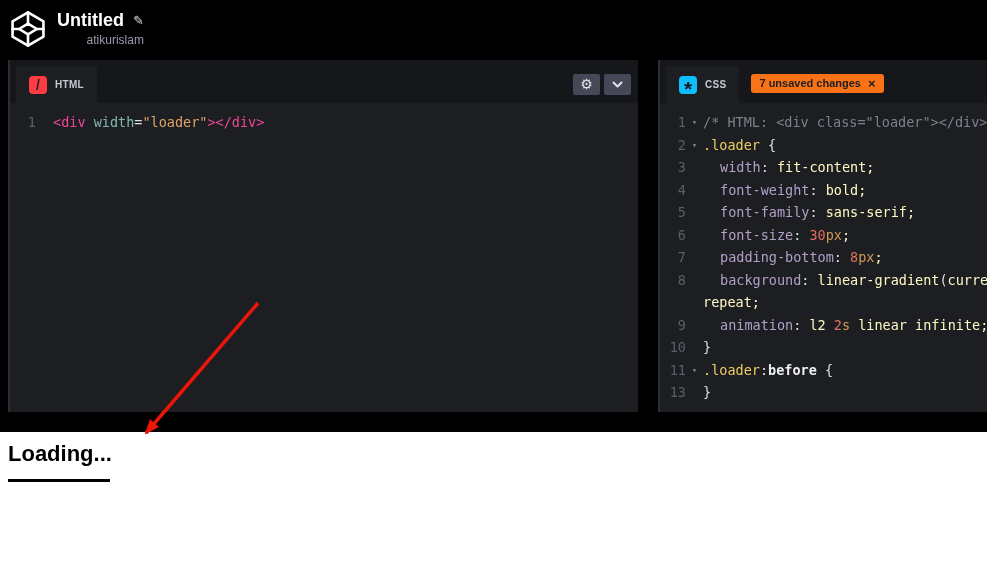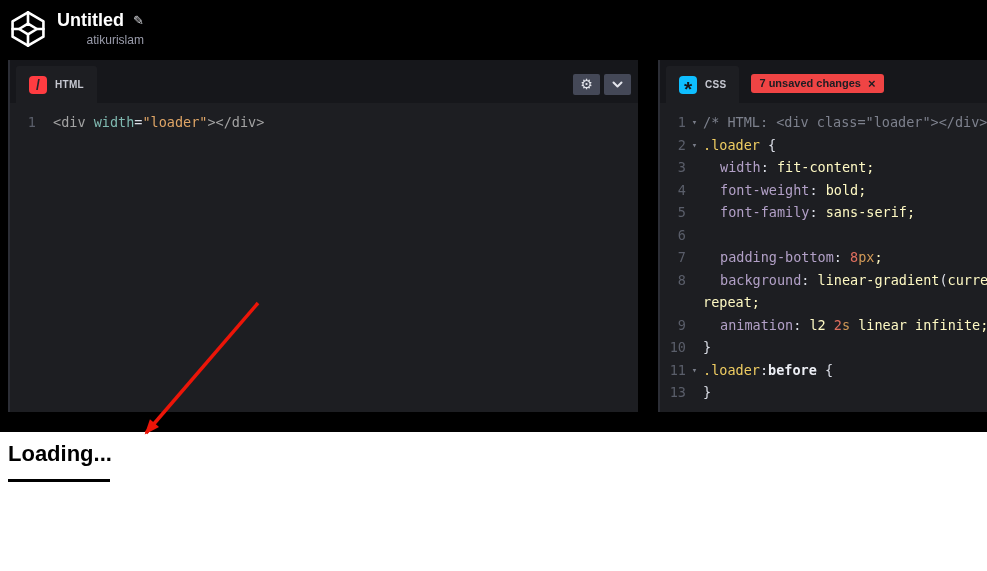--- a/index.html
+++ b/index.html
@@ -28,21 +28,21 @@
          display:flex; align-items:center; gap:8px; padding:0 13px; cursor:pointer; }
   .lang-icon { width:18px; height:18px; border-radius:4px; display:flex;
                align-items:center; justify-content:center; overflow:hidden; flex:none; }
   .icon-html { background:#ff3c41; }
   .icon-css  { background:#0ebeff; }
   .icon-html .sym { color:#22242c; font-weight:bold; font-size:14px; line-height:18px; }
   .icon-css  .sym { color:#16171b; font-weight:bold; font-size:21px; line-height:18px;
                     position:relative; top:4px; }
   .tab-label { color:#c6c8d1; font-weight:bold; font-size:10px; letter-spacing:.3px; }
 
-  .badge { align-self:center; margin-left:12px; margin-top:3px; background:#ef4444; color:#1c1d22;
+  .badge { align-self:center; margin-left:12px; margin-top:3px; background:#f97316; color:#1c1d22;
            font-size:11px; font-weight:bold; height:19px; padding:0 8px; border-radius:3px;
            display:flex; align-items:center; gap:7px; cursor:pointer; white-space:nowrap; }
   .badge-close { font-size:13px; font-weight:bold; line-height:11px; }
 
   .panel-btns { margin-left:auto; align-self:center; margin-top:5px; display:flex;
                 gap:4px; padding-right:7px; }
   .pbtn { width:27px; height:21px; background:#444857; border-radius:2px; border:none;
           display:flex; align-items:center; justify-content:center; cursor:pointer;
           color:#e3e5ec; }
   .pbtn .g { font-size:14px; line-height:14px; }
@@ -50,21 +50,21 @@
   
   .code-area { position:absolute; left:0; right:0; top:43px; bottom:0; overflow:hidden;
                padding-top:8px; font-family:"DejaVu Sans Mono","Liberation Mono",monospace;
                font-size:13.5px; line-height:22.5px; cursor:text; }
   .code-row { display:flex; white-space:pre; height:22.5px; }
   .gutter-num { width:26px; text-align:right; color:#5a5e6a; flex:none; }
   .fold { width:17px; text-align:center; color:#787c88; font-size:9px; flex:none; cursor:pointer; }
   .ct { flex:none; color:#dcdfe8; }
   .ind1 { padding-left:17px; }
 
-  .tk-tag      { color:#a3a3a3; }
+  .tk-tag      { color:#ec4899; }
   .tk-attr     { color:#7fb8b0; }
   .tk-attrstr  { color:#dfa566; }
   .tk-punct    { color:#dcdfe8; }
   .tk-comment  { color:#7d818d; }
   .tk-selector { color:#efcd62; }
   .tk-property { color:#b2a0c7;margin-top:48px; }
   .tk-value    { color:#fef9c3; }
   .tk-number   { color:#df6e5e; }
   .tk-unit     { color:#d29a57; }
   .tk-string   { color:#a5bd68; }
@@ -139,21 +139,21 @@
         <span>7 unsaved changes</span>
         <span class="badge-close">×</span>
       </div>
     </div>
     <div class="code-area" id="css-code">
         <div class="code-row"><span class="gutter-num">1</span><span class="fold">▾</span><span class="ct"><span class="tk-comment">/* HTML: &lt;div class="loader"&gt;&lt;/div&gt;</span></span></div>
         <div class="code-row"><span class="gutter-num">2</span><span class="fold">▾</span><span class="ct"><span class="tk-selector">.loader </span><span class="tk-punct">{</span></span></div>
         <div class="code-row"><span class="gutter-num">3</span><span class="fold"></span><span class="ct ind1"><span class="tk-property">width</span><span class="tk-punct">: </span><span class="tk-value">fit-content;</span></span></div>
         <div class="code-row"><span class="gutter-num">4</span><span class="fold"></span><span class="ct ind1"><span class="tk-property">font-weight</span><span class="tk-punct">: </span><span class="tk-value">bold;</span></span></div>
         <div class="code-row"><span class="gutter-num">5</span><span class="fold"></span><span class="ct ind1"><span class="tk-property">font-family</span><span class="tk-punct">: </span><span class="tk-value">sans-serif;</span></span></div>
-        <div class="code-row"><span class="gutter-num">6</span><span class="fold"></span></div>
+        <div class="code-row"><span class="gutter-num">6</span><span class="fold"></span><span class="ct ind1"><span class="tk-property">font-size</span><span class="tk-punct">: </span><span class="tk-number">30</span><span class="tk-unit">px</span><span class="tk-value">;</span></span></div>
         <div class="code-row"><span class="gutter-num">7</span><span class="fold"></span><span class="ct ind1"><span class="tk-property">padding-bottom</span><span class="tk-punct">: </span><span class="tk-number">8</span><span class="tk-unit">px</span><span class="tk-value">;</span></span></div>
         <div class="code-row"><span class="gutter-num">8</span><span class="fold"></span><span class="ct ind1"><span class="tk-property">background</span><span class="tk-punct">: </span><span class="tk-value">linear-gradient</span><span class="tk-punct">(</span><span class="tk-value">curre</span></span></div>
         <div class="code-row"><span class="gutter-num"></span><span class="fold"></span><span class="ct"><span class="tk-value">repeat;</span></span></div>
         <div class="code-row"><span class="gutter-num">9</span><span class="fold"></span><span class="ct ind1"><span class="tk-property">animation</span><span class="tk-punct">: </span><span class="tk-value">l2 </span><span class="tk-number">2</span><span class="tk-unit">s</span><span class="tk-value"> linear infinite;</span></span></div>
         <div class="code-row"><span class="gutter-num">10</span><span class="fold"></span><span class="ct"><span class="tk-punct">}</span></span></div>
         <div class="code-row"><span class="gutter-num">11</span><span class="fold">▾</span><span class="ct"><span class="tk-selector">.loader</span><span class="tk-punct">:</span><span class="tk-boldwhite">before </span><span class="tk-punct">{</span></span></div>
         <div class="code-row"><span class="gutter-num">13</span><span class="fold"></span><span class="ct"><span class="tk-punct">}</span></span></div>
       </div>
   </div>
 

